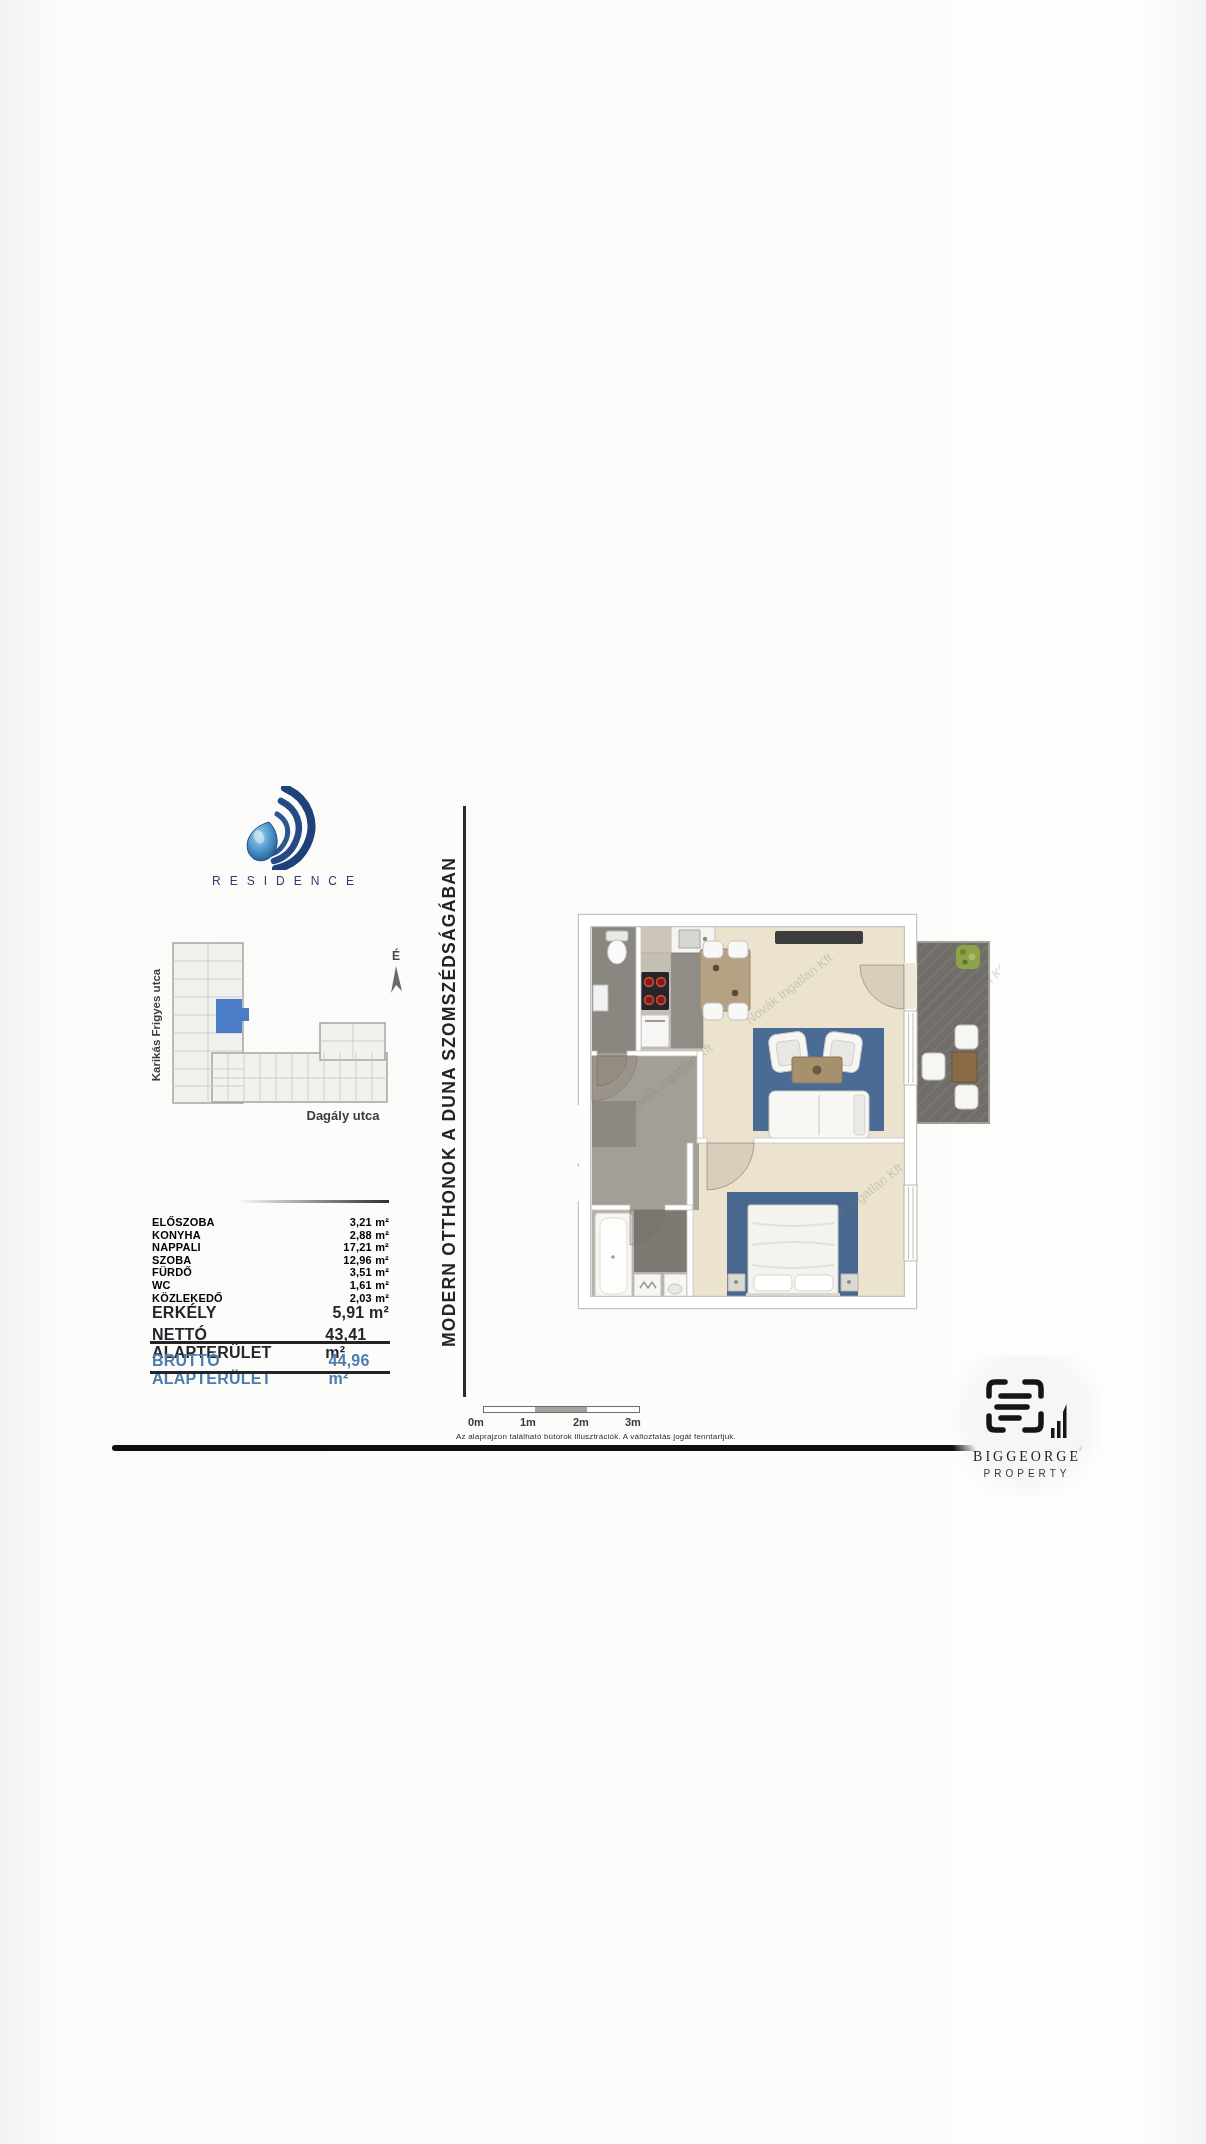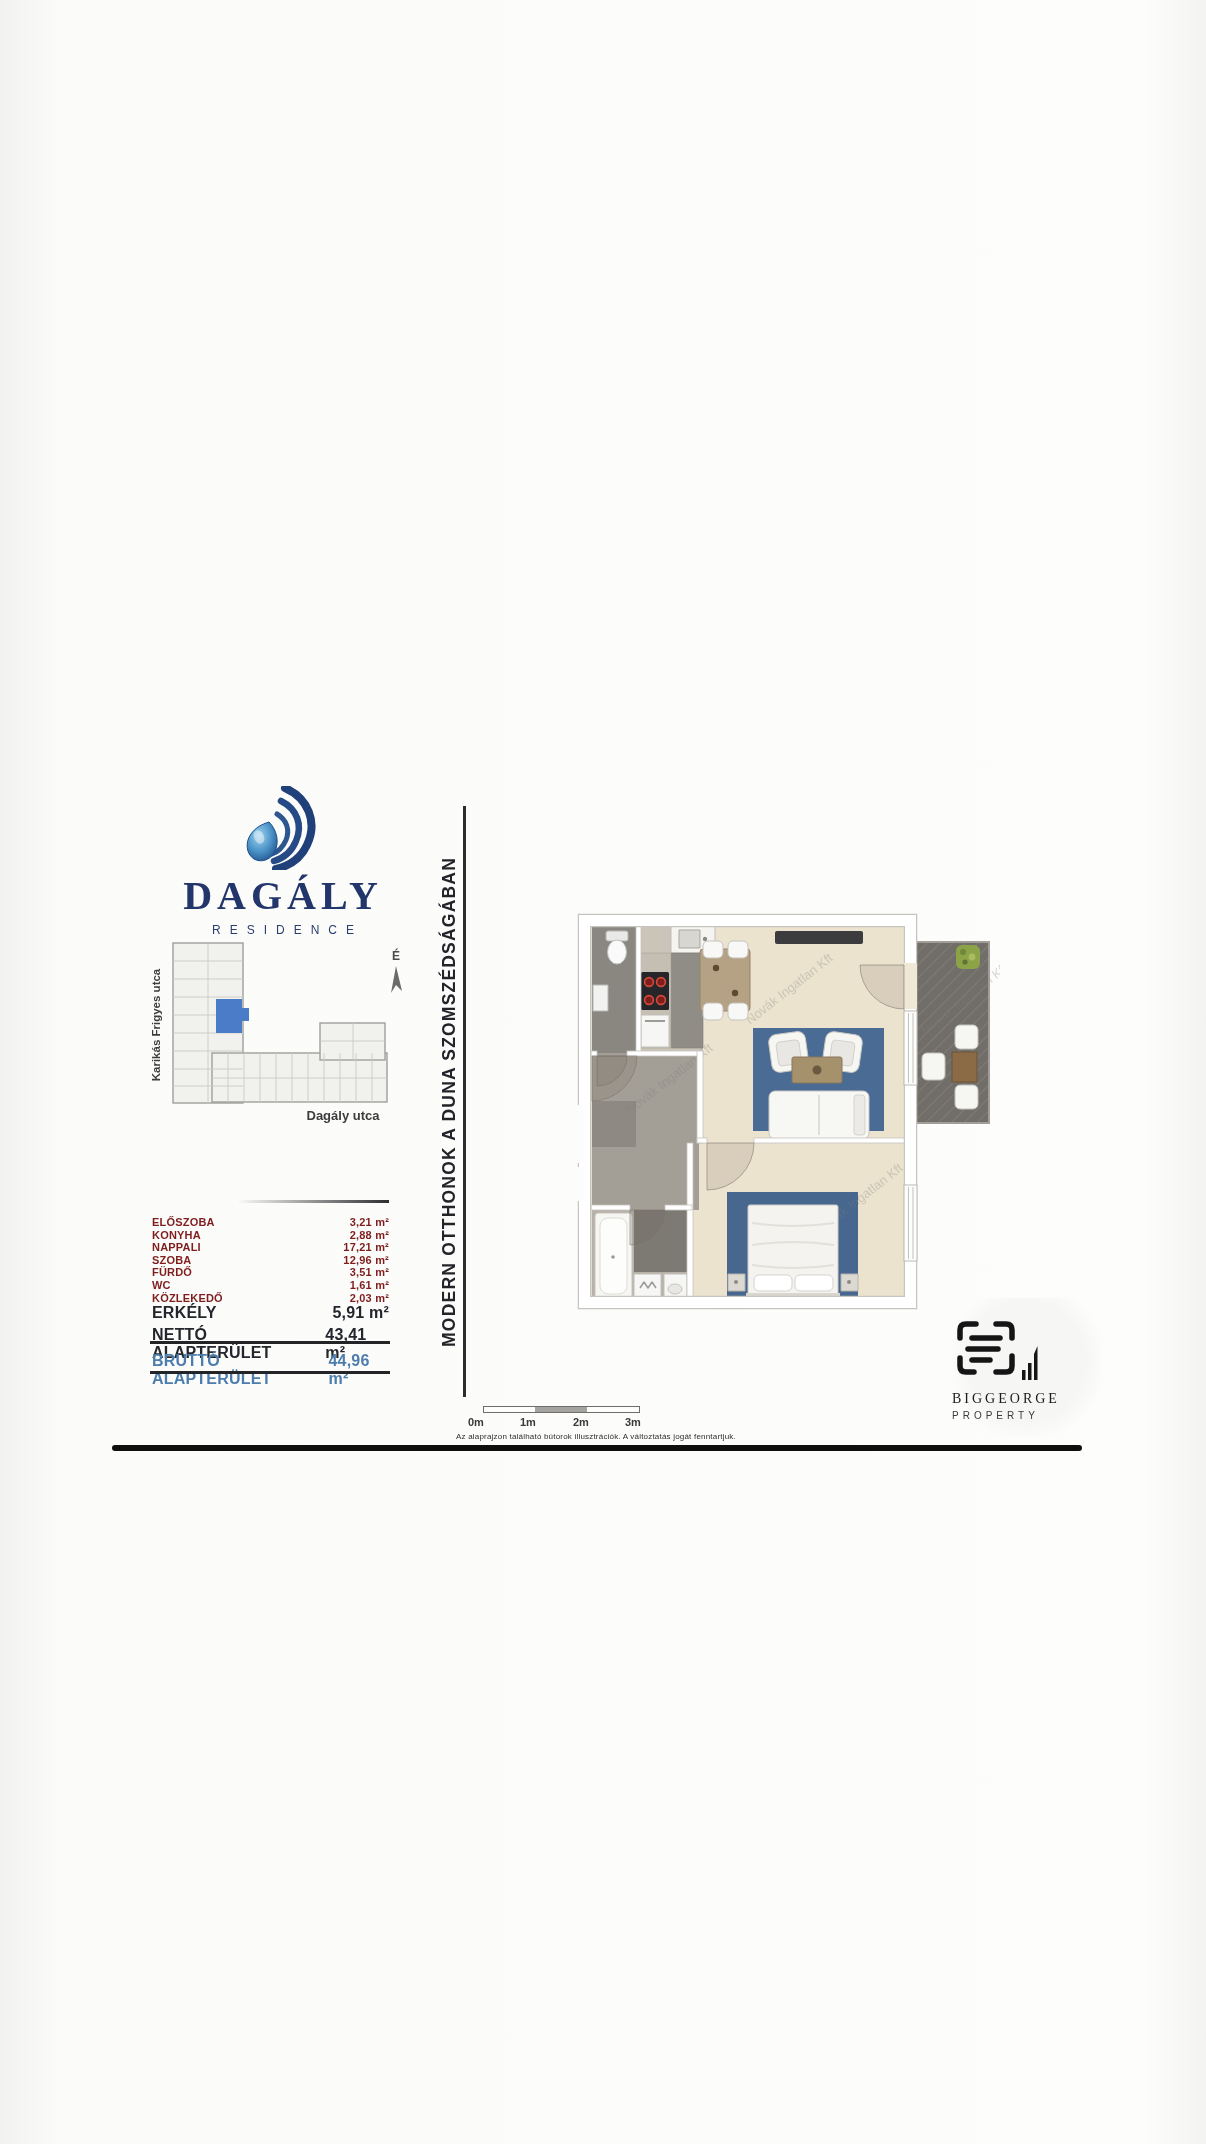--- a/index.html
+++ b/index.html
@@ -41,39 +41,39 @@
 
   
   .floorplan { position:absolute; left:570px; top:905px; }
   .wm { font-size:13px; fill:rgba(125,125,125,0.30); font-family:"Liberation Sans",sans-serif; }
 
   
   .table-topline {
     position:absolute; left:237px; top:1200px; width:152px; height:3px;
     background:linear-gradient(to right, rgba(60,60,60,0), rgba(35,35,38,0.95));
   }
-  .area-table { position:absolute; left:152px; top:1216px; width:237px; color:#7f1d1d; }
+  .area-table { position:absolute; left:152px; top:1216px; width:237px; color:#000000; }
   .area-table .row { display:flex; justify-content:space-between; font-size:11px; font-weight:bold; line-height:12.6px; letter-spacing:0.2px; }
   .sumrow { position:absolute; left:152px; width:237px; display:flex; justify-content:space-between; font-size:16px; font-weight:bold; color:#23262c; letter-spacing:0.2px; }
   .sumrow.netto  { top:1326px; }
   .sumrow.brutto { top:1352px; color:#4c7dad; }
   .sumrow.erkely { top:1304px; }
   .sep { position:absolute; left:150px; width:240px; height:3px; background:#222428; }
   .sep.s1 { top:1341px; } .sep.s2 { top:1371px; }
 
   
   .scalebar { position:absolute; left:483px; top:1406px; width:157px; height:7px; border:1.5px solid #6e6e6b; display:flex; background:#fdfdfd; }
   .scalebar .seg { height:100%; }
   .scalebar .seg.g { background:#a5a3a0; }
   .scalelabel { position:absolute; top:1416px; width:30px; font-size:11px; font-weight:bold; color:#3a3a3a; }
   .disclaimer { position:absolute; left:456px; top:1432px; font-size:8px; color:#2e2e2e; letter-spacing:0.2px; white-space:nowrap; }
 
   
   .blackline { position:absolute; left:112px; top:1445px; width:970px; height:6px; background:#0f0f0f; border-radius:3px; }
-  .bg-logo { position:absolute; left:952px; top:1298px; width:150px; height:140px; 
+  .bg-logo { position:absolute; left:952px; top:1356px; width:150px; height:140px; text-align:center;
              background:radial-gradient(ellipse at 50% 45%, #f6f6f5 0%, #f6f6f5 55%, rgba(246,246,245,0) 75%); }
   .bg-logo .bg-name { font-family:"Liberation Serif", serif; font-size:14px; letter-spacing:3px; color:#1c1c1c; margin-top:3px; }
   .bg-logo .bg-sub  { font-family:"Liberation Sans", sans-serif; font-size:10px; letter-spacing:4px; color:#3a3a3a; margin-top:3px; }
 </style>
 </head>
 <body>
 
 <div class="page">
 
   <div class="logo">
@@ -84,21 +84,20 @@
             <stop offset="55%" stop-color="#4c93c8"></stop>
             <stop offset="100%" stop-color="#1d4f8a"></stop>
         </radialGradient>
       </defs>
       <path d="M47,2 C70,12 80,36 69,59 C63,72 51,80 38,83" fill="none" stroke="#20407a" stroke-width="8" stroke-linecap="round"></path>
       <path d="M43,15 C59,23 65,39 58,55 C54,65 46,72 36,75" fill="none" stroke="#254a85" stroke-width="6.5" stroke-linecap="round"></path>
       <path d="M39,28 C49,34 52,44 48,54 C45,61 40,66 34,68" fill="none" stroke="#2d5590" stroke-width="5" stroke-linecap="round"></path>
       <path d="M31,36 C39,44 42,57 36,67 C32,74 23,77 16,73 C8,68 7,56 13,48 C17,42 24,38 31,36 Z" fill="url(#dropg)" stroke="#1d4f8a" stroke-width="1"></path>
       <ellipse cx="21" cy="51" rx="5" ry="7" fill="rgba(255,255,255,0.45)" transform="rotate(-25 21 51)"></ellipse>
     </svg>
-    <div class="brand-name">DAGÁLY</div>
     <div class="brand-sub">RESIDENCE</div>
   </div>
 
   <svg class="siteplan" width="275" height="200" viewBox="0 0 275 200">
 
     <g>
       <rect x="25" y="10" width="70" height="160" fill="#f1f1ee" stroke="#9f9f9b" stroke-width="1.4"></rect>
       <rect x="64" y="120" width="175" height="49" fill="#f1f1ee" stroke="#9f9f9b" stroke-width="1.4"></rect>
       <rect x="172" y="90" width="65" height="37" fill="#f1f1ee" stroke="#9f9f9b" stroke-width="1.4"></rect>
 

